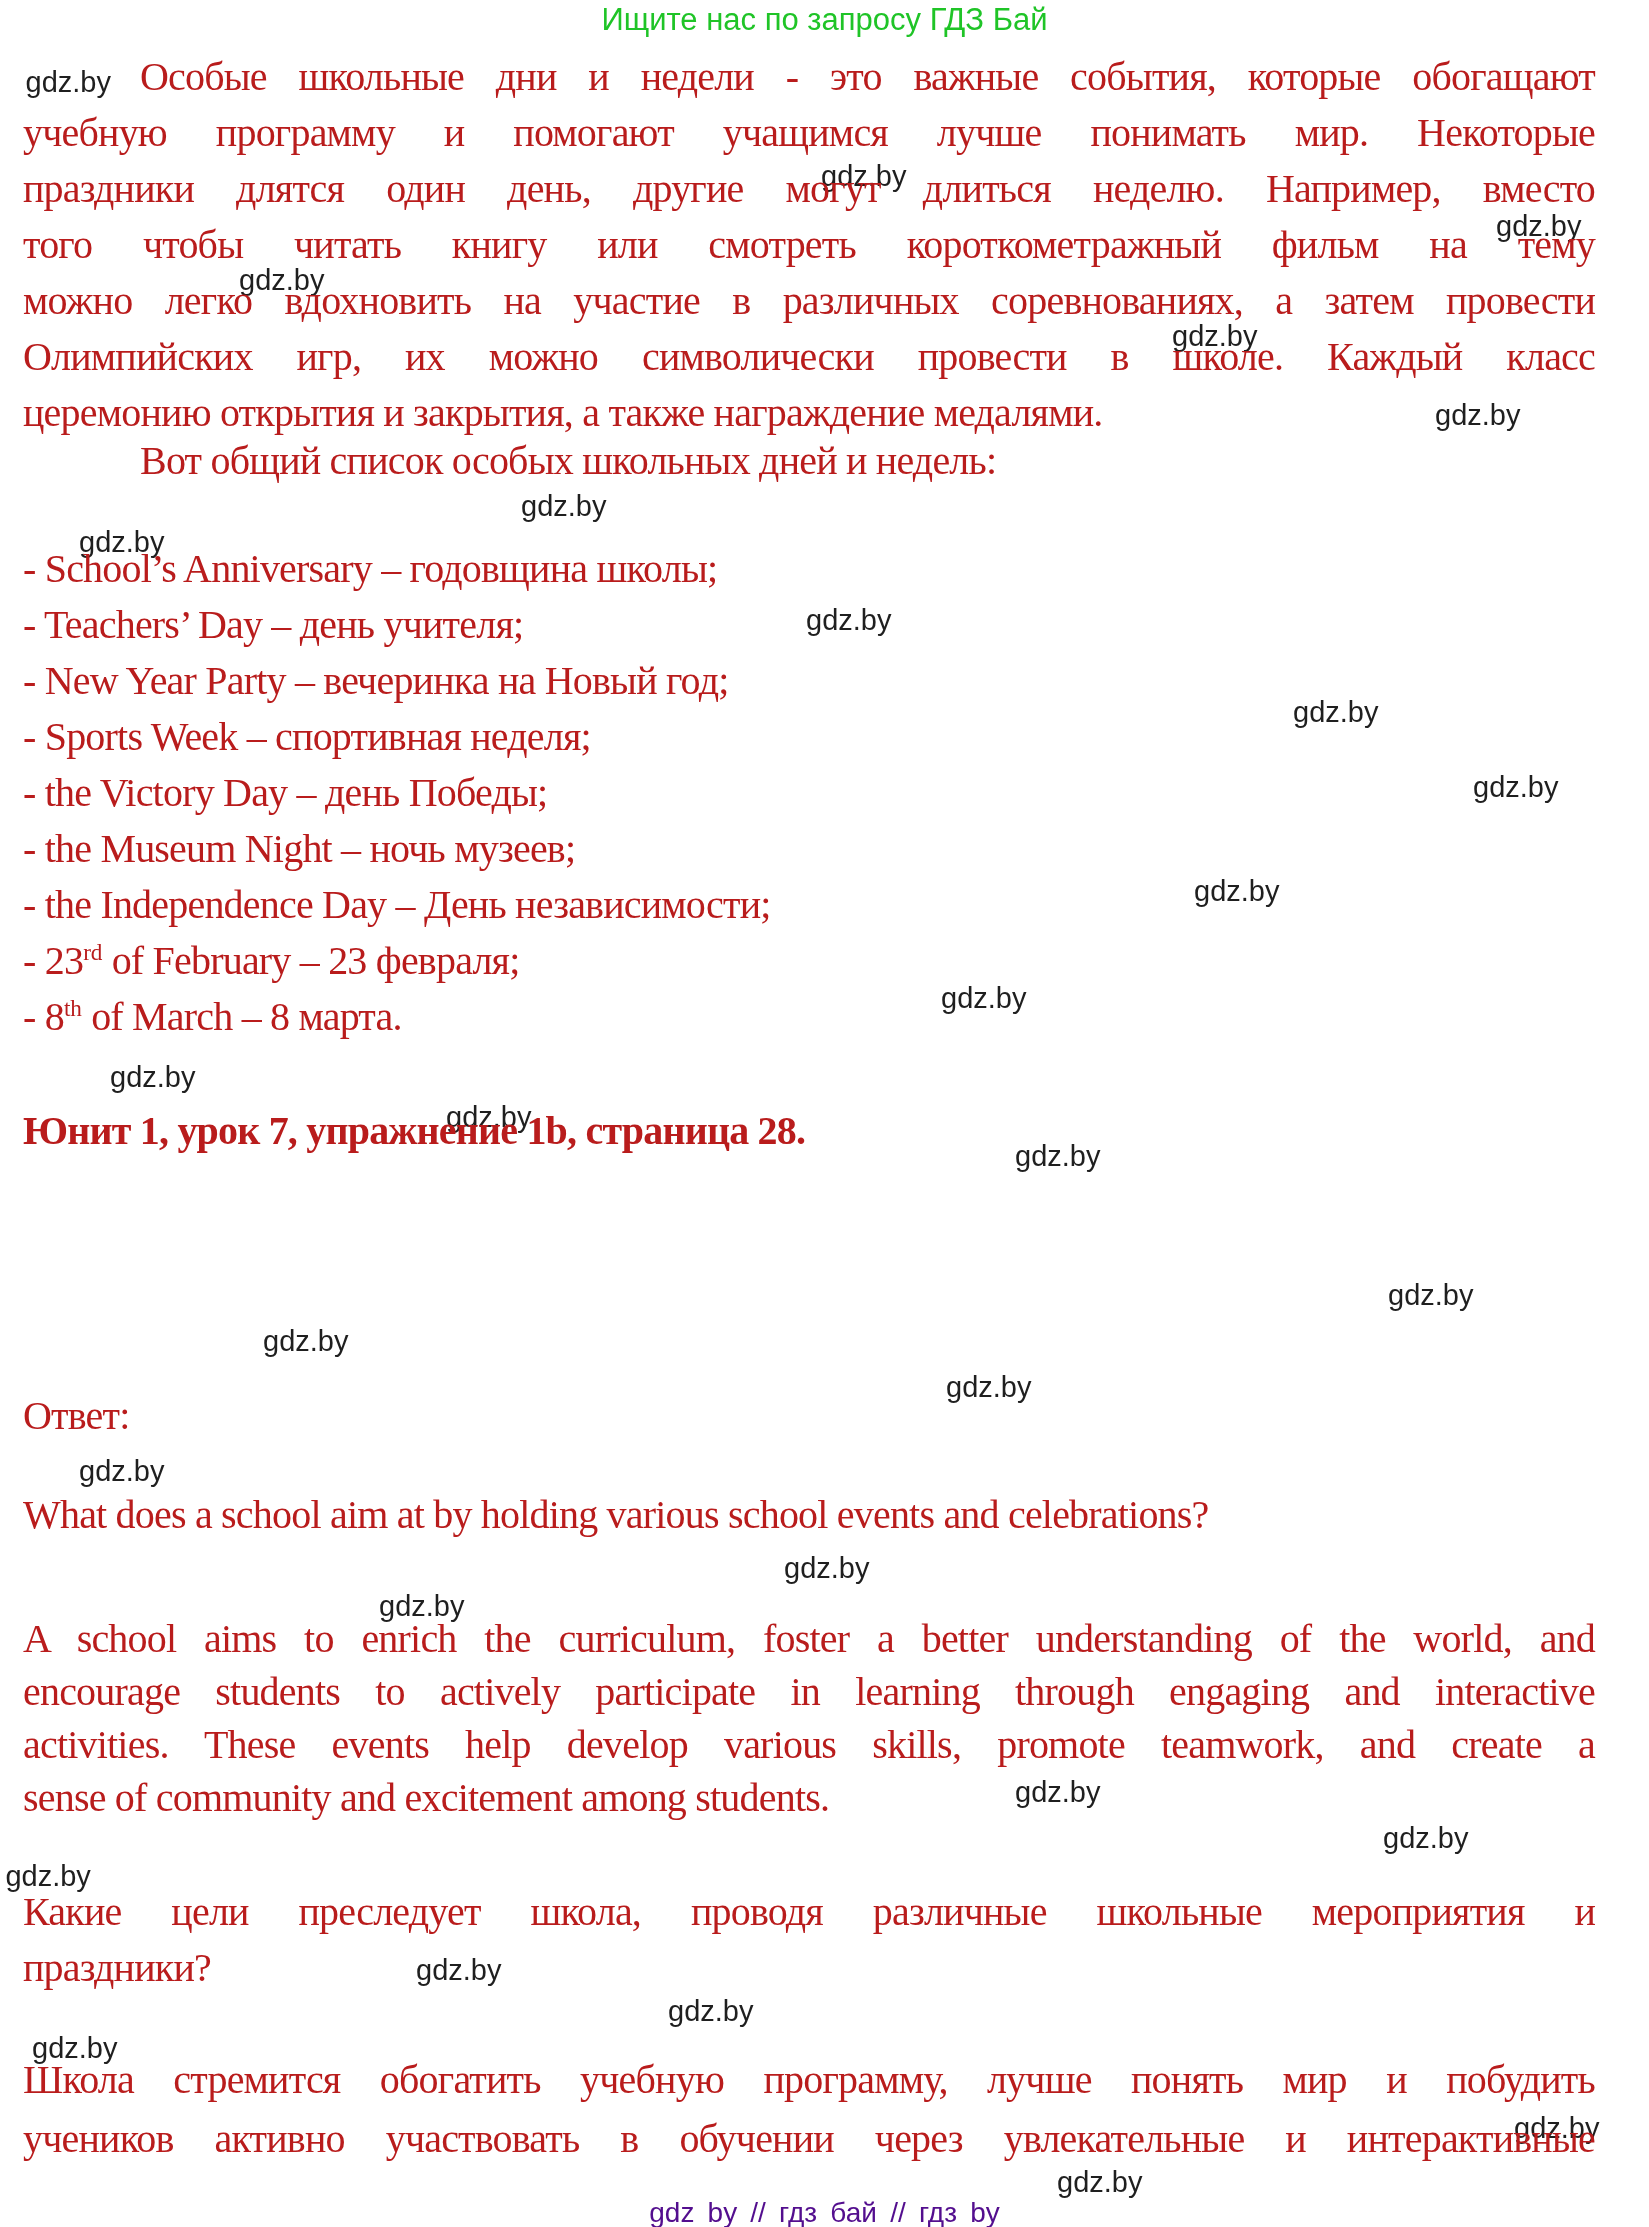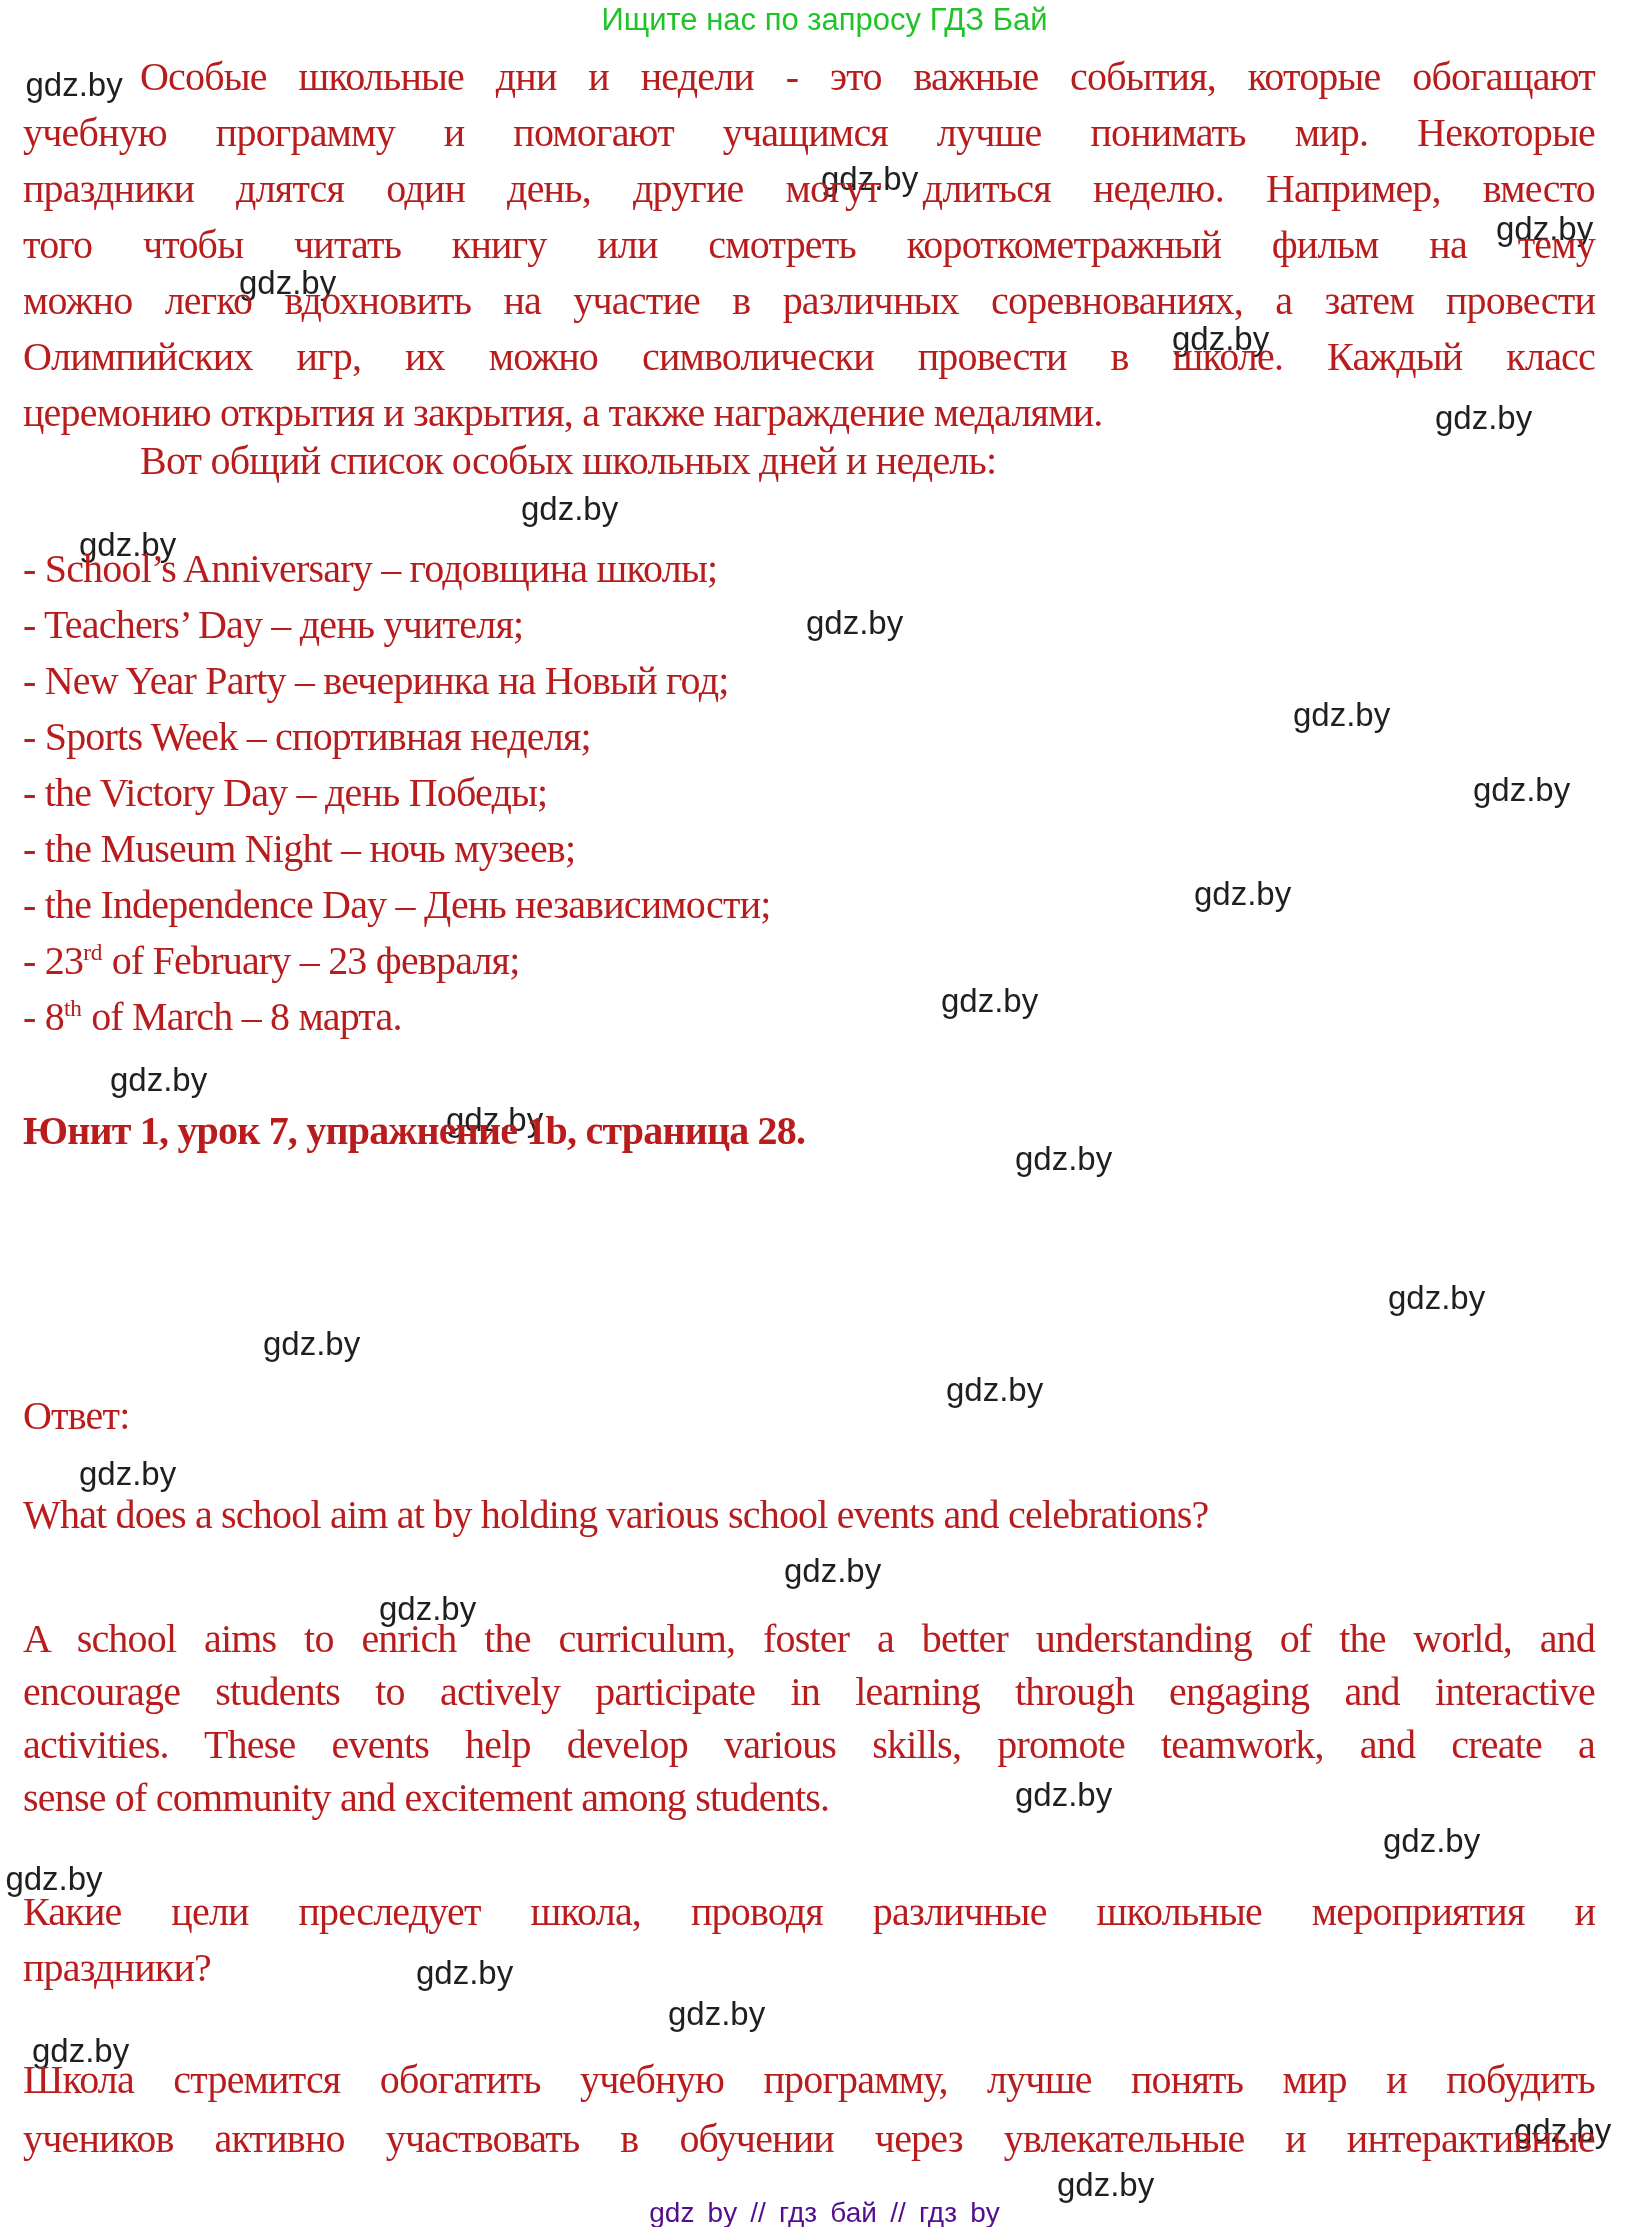--- a/index.html
+++ b/index.html
@@ -12,21 +12,21 @@
   .block .line{overflow:visible;}
   .justify .line{text-align:justify;text-align-last:justify;}
   .justify .line:last-child{text-align-last:left;}
   .justify-last .line:last-child{text-align-last:justify;}
   .indent-first .line:first-child{text-indent:117px;}
   .bold{font-weight:bold;}
   .indented{padding-left:117px;}
   sup{font-size:58%;vertical-align:super;letter-spacing:0;line-height:0;}
   .wm-layer{position:absolute;left:0;top:0;width:100%;height:100%;pointer-events:none;}
   .wm{position:absolute;font-family:"Liberation Sans","DejaVu Sans",sans-serif;
-      font-size:33px;line-height:1.15;letter-spacing:0;}
+      font-size:29px;line-height:1.15;letter-spacing:0;}
   .footer{position:absolute;top:2197px;left:0;width:100%;text-align:center;
           font-family:"Liberation Sans","DejaVu Sans",sans-serif;font-size:28px;word-spacing:5.4px;}
 </style>
 </head>
 <body>
 
 <div class="page">
 
   <div class="banner" style="color: rgb(31, 196, 39);">Ищите нас по запросу ГДЗ Бай</div>
 

